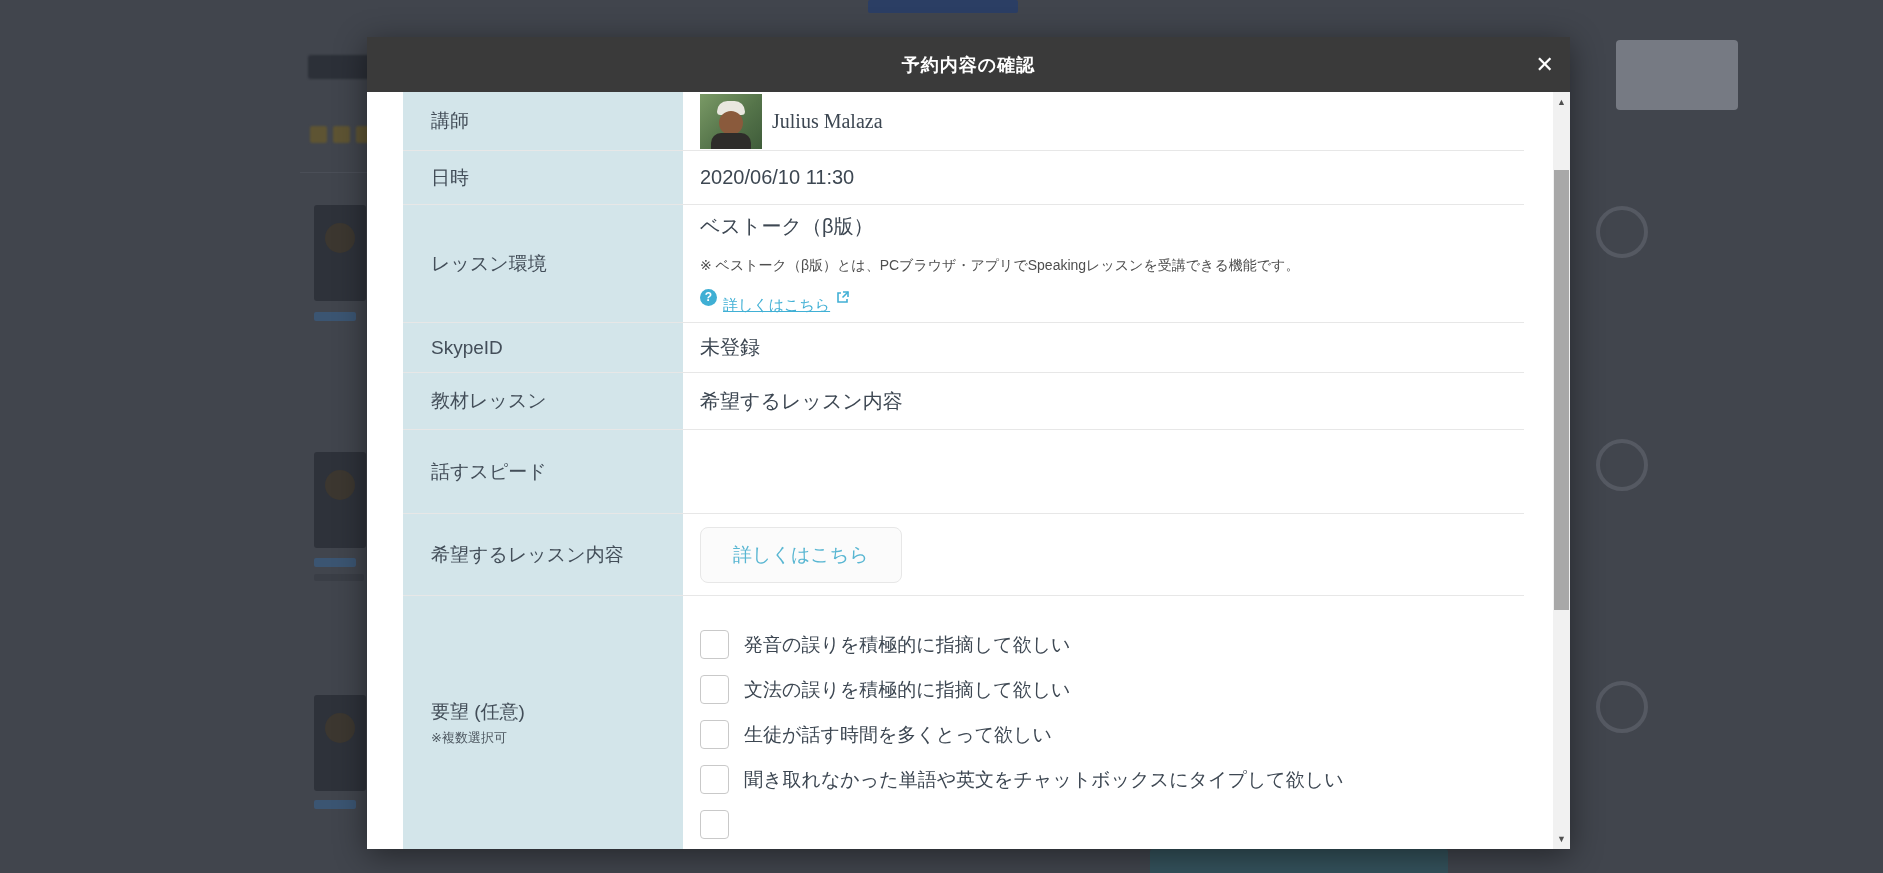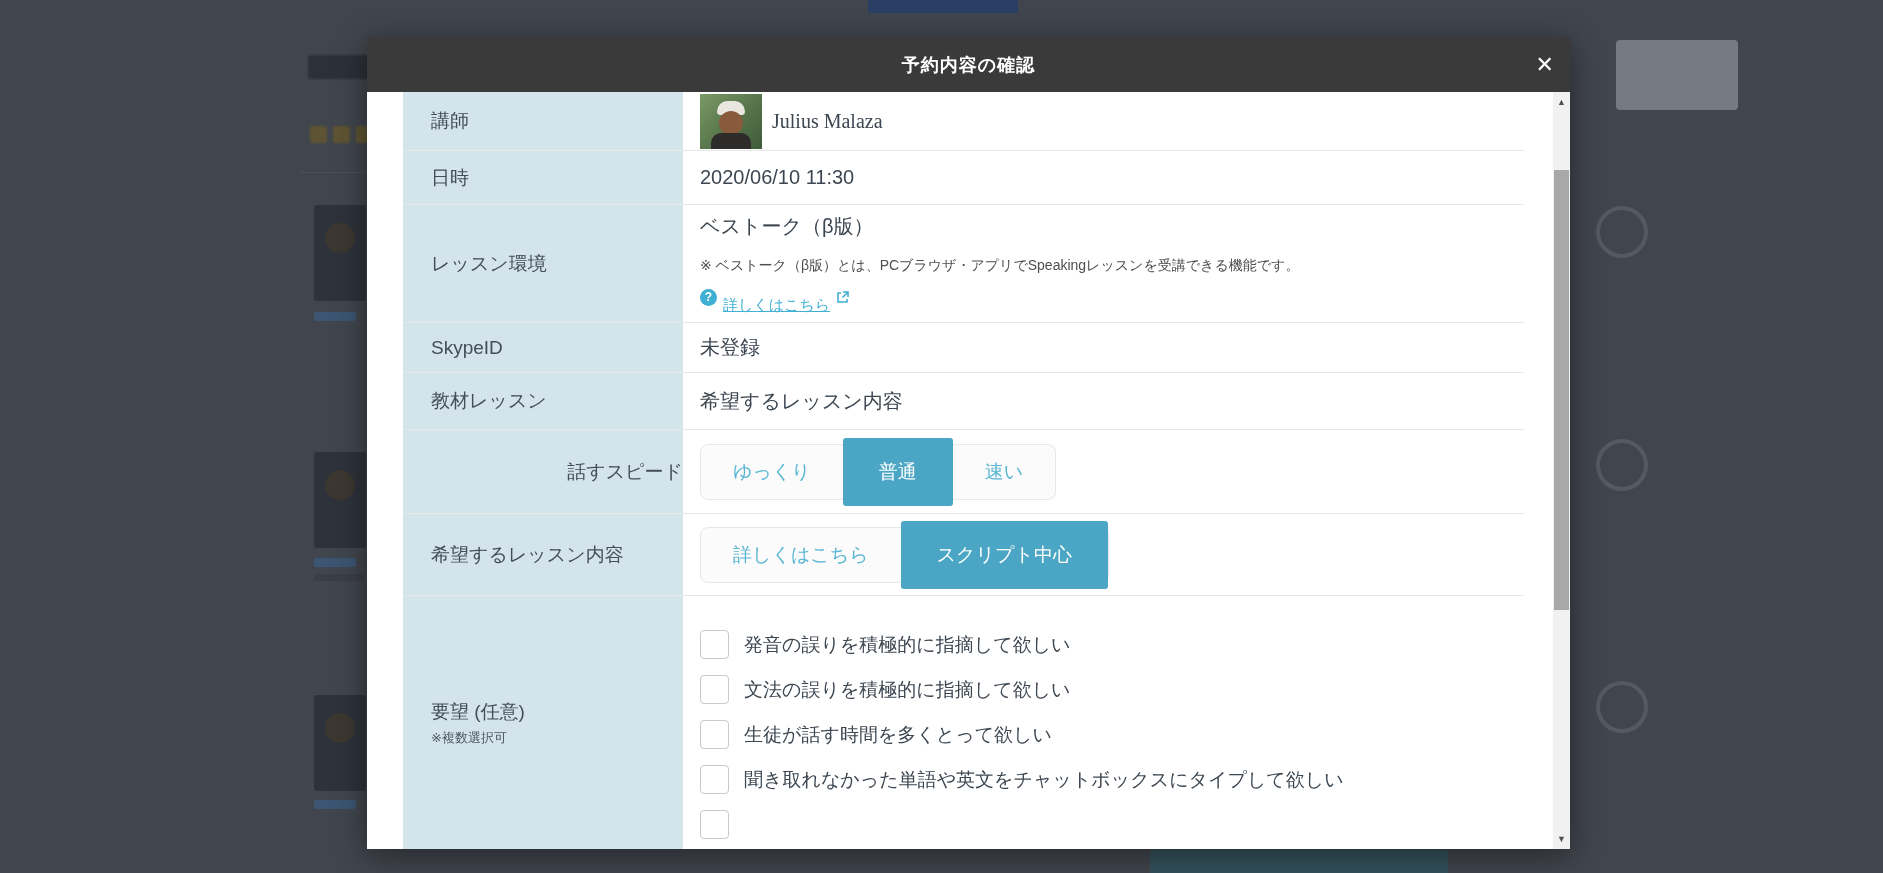--- a/index.html
+++ b/index.html
@@ -51,21 +51,21 @@
     font-size:19px; color:#434e59;
   }
   .row-content { padding-left:17px; display:flex; flex-direction:column; justify-content:center; }
   .value { font-size:20px; color:#3d4752; }
 
   .r-teacher { height:59px;font-family:Liberation Serif, serif; }
   .r-datetime { height:54px; }
   .r-env { height:118px; }
   .r-skype { height:50px; }
   .r-material { height:57px; }
-  .r-speed { height:84px;text-align:right; }
+  .r-speed { height:84px; }
   .r-content { height:82px; }
   .r-requests { height:420px; border-bottom:none; }
   .r-requests .row-label { justify-content:flex-start; padding-top:103px; }
   .r-requests .row-content { justify-content:flex-start; padding-top:34px; }
 
   .teacher-cell { display:flex; align-items:center; gap:10px; }
   .avatar {
     width:62px; height:55px; flex:none; position:relative; overflow:hidden;
     background:linear-gradient(135deg,#7a9a66 0%,#55744a 55%,#3f5c3a 100%);
   }
@@ -195,35 +195,27 @@
 
       <div class="row r-material">
         <div class="row-label">教材レッスン</div>
         <div class="row-content">
           <span class="value">希望するレッスン内容</span>
         </div>
       </div>
 
       <div class="row r-speed">
         <div class="row-label">話すスピード</div>
-        <div class="row-content">
-          <div class="seg-group">
-            <div class="seg-btn">ゆっくり</div>
-            <div class="seg-btn selected">普通</div>
-            <div class="seg-btn">速い</div>
-          </div>
-        </div>
       </div>
 
       <div class="row r-content">
         <div class="row-label">希望するレッスン内容</div>
         <div class="row-content">
           <div class="seg-group">
             <div class="seg-btn">詳しくはこちら</div>
-            <div class="seg-btn selected">スクリプト中心</div>
           </div>
         </div>
       </div>
 
       <div class="row r-requests">
         <div class="row-label">
           <span>要望 (任意)</span>
           <span class="sub-label">※複数選択可</span>
         </div>
         <div class="row-content">

